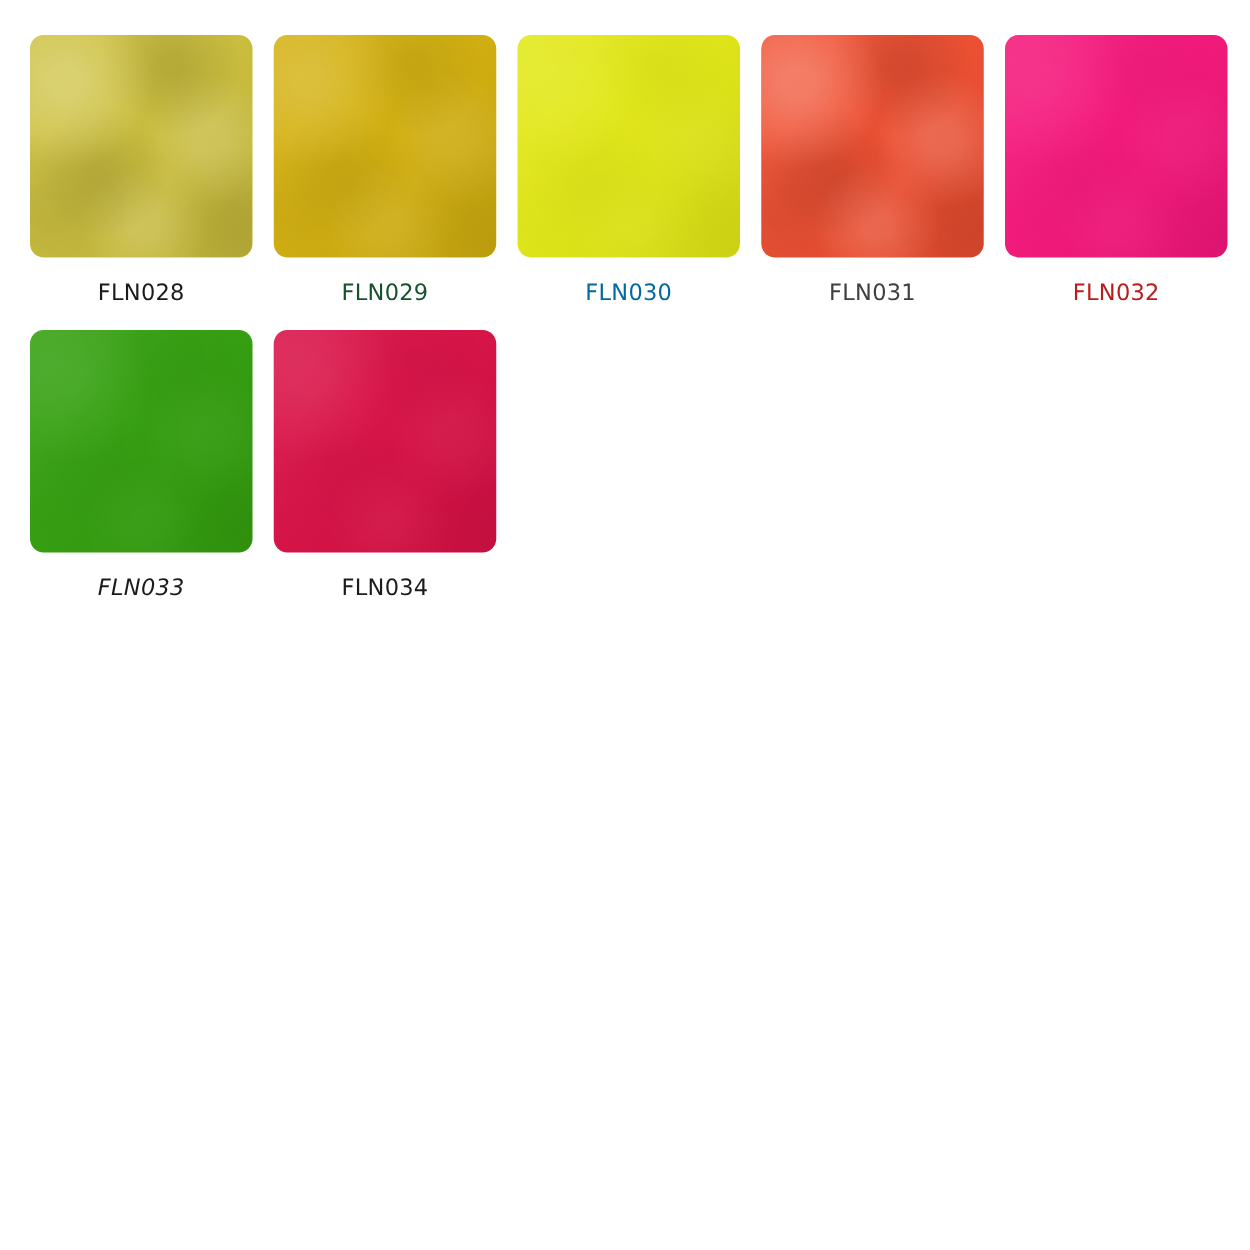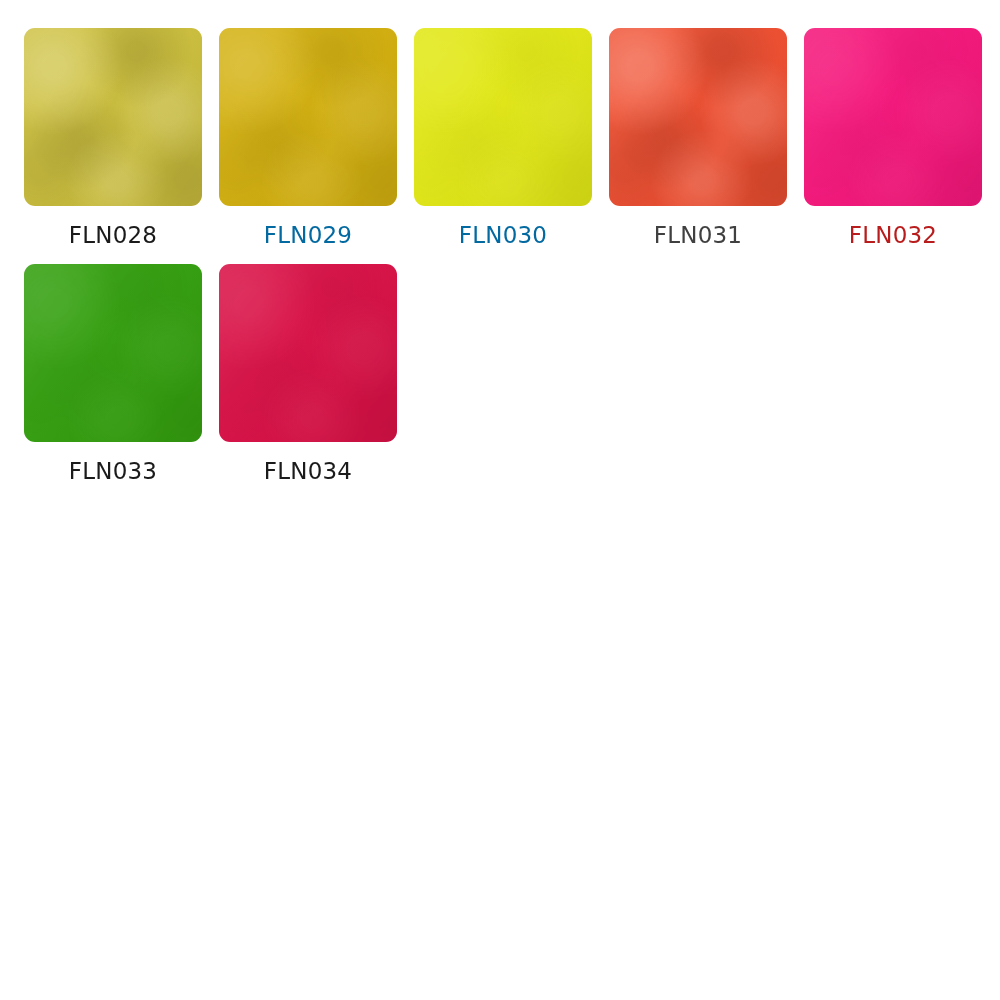--- a/index.html
+++ b/index.html
@@ -82,56 +82,56 @@
                 rgba(0,0,0,0.09) 100%);
     pointer-events: none;
   }
 
   .swatch-chip.texture-low::before  { opacity: 0.10; }
   .swatch-chip.texture-med::before  { opacity: 0.22; }
   .swatch-chip.texture-high::before { opacity: 0.38; }
 
   .swatch-label {
     margin-top: 16px;
-    font-size: 23px;
+    font-size: 18px;
     line-height: 26px;
     color: #1b1b1b;
     letter-spacing: 0.2px;
     text-align: center;
     white-space: nowrap;
     font-family: "DejaVu Sans", sans-serif;
   }
 </style>
 </head>
 <body style="background: rgb(255, 255, 255);">
 
 <div id="swatch-board" style="background: rgb(255, 255, 255);">
   <div class="swatch-grid">
       <div class="swatch-cell">
         <div class="swatch-chip texture-high" style="background: rgb(205, 192, 62);"></div>
         <div class="swatch-label" style="color: rgb(27, 27, 27);">FLN028</div>
       </div>
       <div class="swatch-cell">
         <div class="swatch-chip texture-med" style="background: rgb(212, 177, 16);"></div>
-        <div class="swatch-label" style="color: #0369a1;">FLN029</div>
+        <div class="swatch-label" style="color: #14532d;">FLN029</div>
       </div>
       <div class="swatch-cell">
         <div class="swatch-chip texture-low" style="background: rgb(226, 232, 23);"></div>
         <div class="swatch-label" style="color: #0369a1;">FLN030</div>
       </div>
       <div class="swatch-cell">
         <div class="swatch-chip texture-high" style="background: rgb(240, 80, 50);"></div>
         <div class="swatch-label" style="color: #404040;">FLN031</div>
       </div>
       <div class="swatch-cell">
         <div class="swatch-chip texture-low" style="background: rgb(245, 24, 124);"></div>
         <div class="swatch-label" style="color: #b91c1c;">FLN032</div>
       </div>
       <div class="swatch-cell">
         <div class="swatch-chip texture-low" style="background: rgb(53, 160, 16);"></div>
-        <div class="swatch-label" style="color: rgb(27, 27, 27);">FLN033</div>
+        <div class="swatch-label" style="color: rgb(27, 27, 27); font-style: italic;">FLN033</div>
       </div>
       <div class="swatch-cell">
         <div class="swatch-chip texture-low" style="background: rgb(217, 18, 71);"></div>
         <div class="swatch-label" style="color: rgb(27, 27, 27);">FLN034</div>
       </div>
     </div>
 </div>
 
 </body></html>

